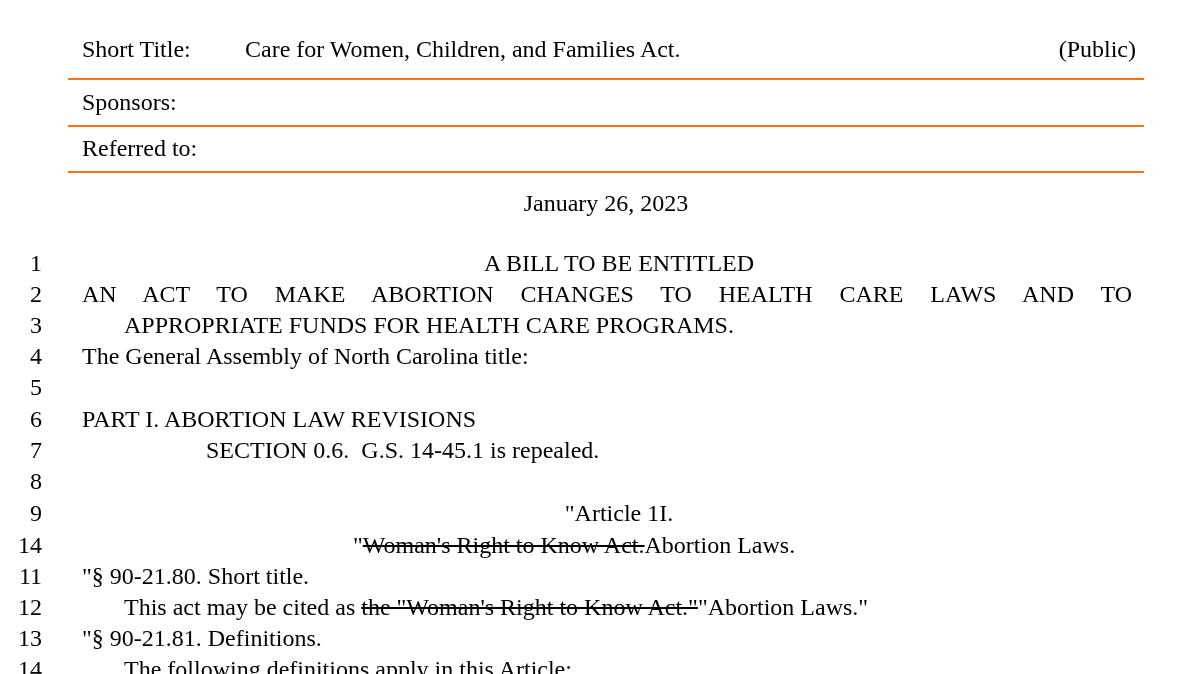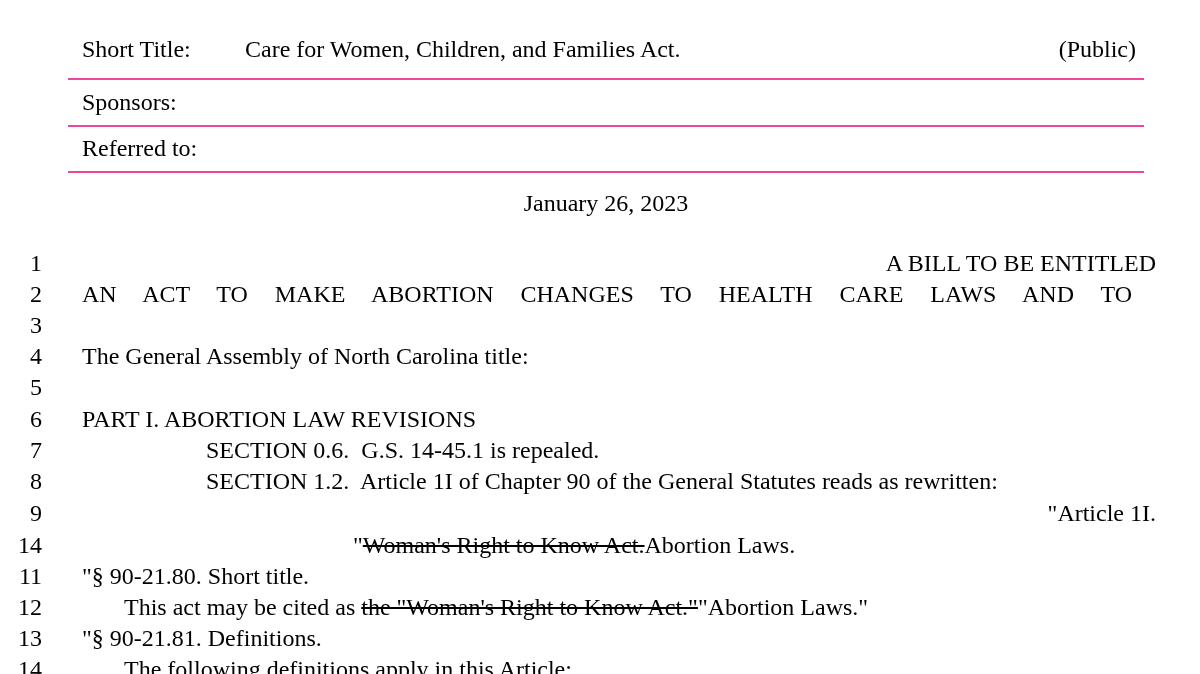--- a/index.html
+++ b/index.html
@@ -4,21 +4,21 @@
   <style>
     html, body { margin: 0; padding: 0; }
     body {
       width: 1200px; height: 674px; overflow: hidden;
       background: #ffffff; color: #000000;
       font-family: "Liberation Serif", "DejaVu Serif", serif;
       position: relative;
     }
     .hdr-row {
       position: absolute; left: 68px; width: 1076px;
-      border-bottom: 2px solid #ec4899;
+      border-bottom: 2px solid #f97316;
       font-size: 24px; line-height: 28px;
     }
     .hdr-row .lbl { position: absolute; left: 14px; }
     .hdr-row .val { position: absolute; left: 177px; }
     .hdr-row .pub { position: absolute; right: 8px; }
     #row-title { top: 35px; height: 43px; }
     #row-sponsors { top: 88px; height: 37px; }
     #row-referred { top: 134px; height: 37px; }
 
     .date {
@@ -26,21 +26,21 @@
       text-align: center; font-size: 24px; line-height: 30px;
     }
     .line {
       position: absolute; left: 0; width: 1200px; height: 31px;
       font-size: 24px; line-height: 31px; white-space: nowrap;
     }
     .ln {
       position: absolute; left: 0; width: 42px; text-align: right;
     }
     .txt { position: absolute; left: 82px; right: 68px; }
-    .center { text-align: right; left: 82px; right: 68px; }
+    .center { text-align: center; left: 82px; right: 68px; }
     .justify { text-align-last: justify; text-align: justify; word-spacing: 0; }
     .bold { font-weight: normal; }
     .del { text-decoration: line-through; }
     .ins { }
   </style>
 </head>
 <body>
 
 <div class="hdr-row" id="row-title">
   <span class="lbl">Short Title:</span>
@@ -61,20 +61,21 @@
   <span class="txt center" style="left:82px;right:44px">A BILL TO BE ENTITLED</span>
 </div>
 
 <div class="line" style="top:279px">
   <span class="ln">2</span>
   <span class="txt justify" style="right:68px">AN ACT TO MAKE ABORTION CHANGES TO HEALTH CARE LAWS AND TO</span>
 </div>
 
 <div class="line" style="top:310px">
   <span class="ln">3</span>
+  <span class="txt" style="left:124px">APPROPRIATE FUNDS FOR HEALTH CARE PROGRAMS.</span>
 </div>
 
 <div class="line" style="top:341px">
   <span class="ln">4</span>
   <span class="txt">The General Assembly of North Carolina title:</span>
 </div>
 
 <div class="line" style="top:372px">
   <span class="ln">5</span>
 </div>
@@ -87,24 +88,20 @@
 <div class="line" style="top:435px">
   <span class="ln">7</span>
   <span class="txt" style="left:206px">
     <span class="bold">SECTION 0.6.</span>&nbsp;
     <span>G.S. 14-45.1 is repealed.</span>
   </span>
 </div>
 
 <div class="line" style="top:466px">
   <span class="ln">8</span>
-  <span class="txt" style="left:206px">
-    <span class="bold">SECTION 1.2.</span>&nbsp;
-    <span>Article 1I of Chapter 90 of the General Statutes reads as rewritten:</span>
-  </span>
 </div>
 
 <div class="line" style="top:498px">
   <span class="ln">9</span>
   <span class="txt center" style="left:82px;right:44px">"Article 1I.</span>
 </div>
 
 <div class="line" style="top:530px">
   <span class="ln">14</span>
   <span class="txt" style="left:353px">

